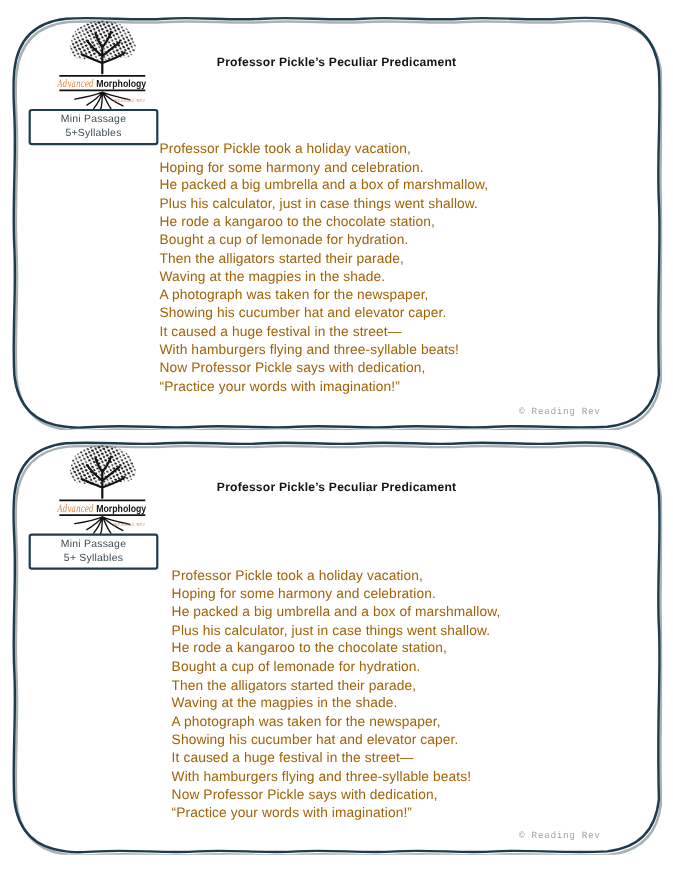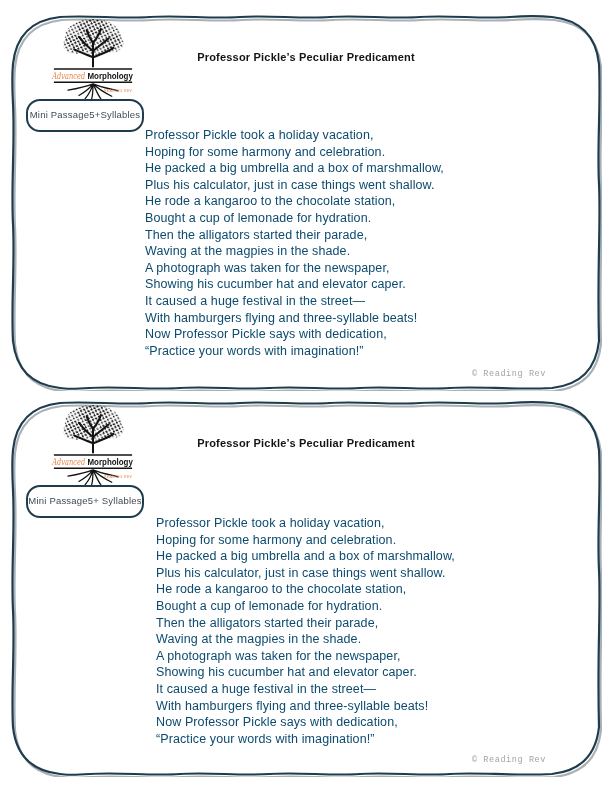--- a/index.html
+++ b/index.html
@@ -8,31 +8,31 @@
     font-family:"Liberation Sans",sans-serif;overflow:hidden;
   }
   .panel{position:absolute;left:10px;width:592px;height:377px;}
   .panel-1{top:14px;}
   .panel-2{top:400px;}
   .border-svg{position:absolute;left:0;top:0;width:592px;height:377px;display:block;}
   .logo{position:absolute;left:15px;top:1px;width:94px;height:86px;margin-left:21px;}
   .logo svg{display:block;width:100%;height:100%;}
   .badge{
     position:absolute;left:16px;top:85px;width:114px;height:29px;
-    border:2px solid #1e3c4d;border-radius:14px;background:#ffffff;
-    display:flex;flex-direction:row;justify-content:center;align-items:center;
+    border:2px solid #1e3c4d;border-radius:3px;background:#ffffff;
+    display:flex;flex-direction:column;justify-content:center;align-items:center;
     font-size:9.5px;line-height:1.3;color:#3e4c55;letter-spacing:.2px;
   }
   .title{
     position:absolute;left:0;right:0;top:37px;margin:0;text-align:center;
     font-size:11px;font-weight:bold;color:#141414;letter-spacing:.2px;
   }
   .poem{
     position:absolute;left:135px;top:113px;
-    font-size:12.5px;line-height:16.6px;color:#0c4a6e;letter-spacing:.1px;
+    font-size:12.5px;line-height:16.6px;color:#a16207;letter-spacing:.1px;
     white-space:nowrap;
   }
   .panel-2 .poem{left:146px;top:115px;}
   .credit{
     position:absolute;right:56px;top:355px;
     font-size:8.5px;color:#a3a3a3;letter-spacing:.6px;font-family:Liberation Mono, monospace;
   }
   .script-text{font-family:"DejaVu Serif",serif;font-style:italic;}
   .bold-text{font-family:"Liberation Sans",sans-serif;font-weight:bold;}
 </style>

